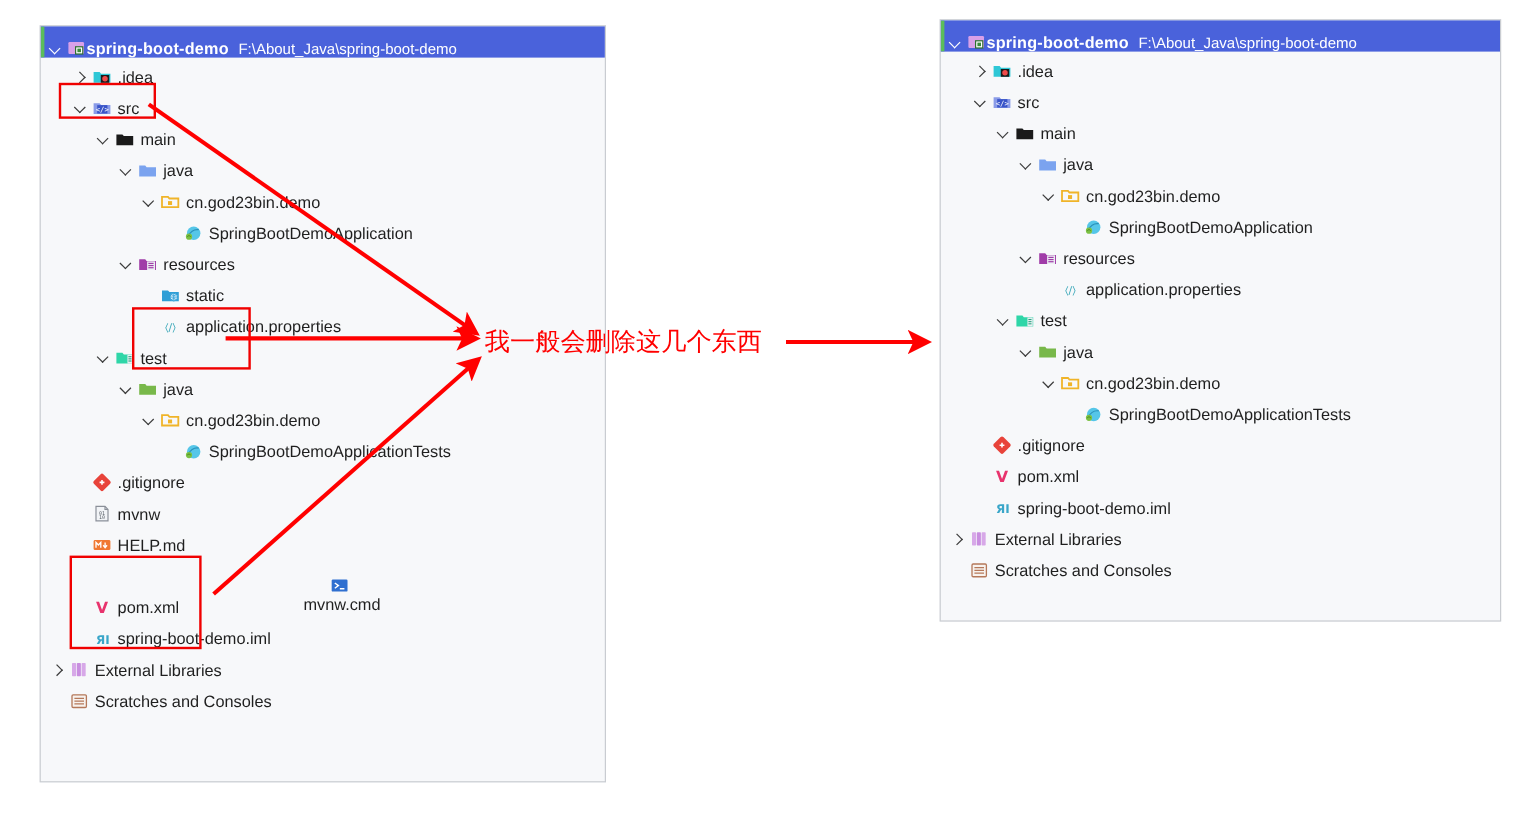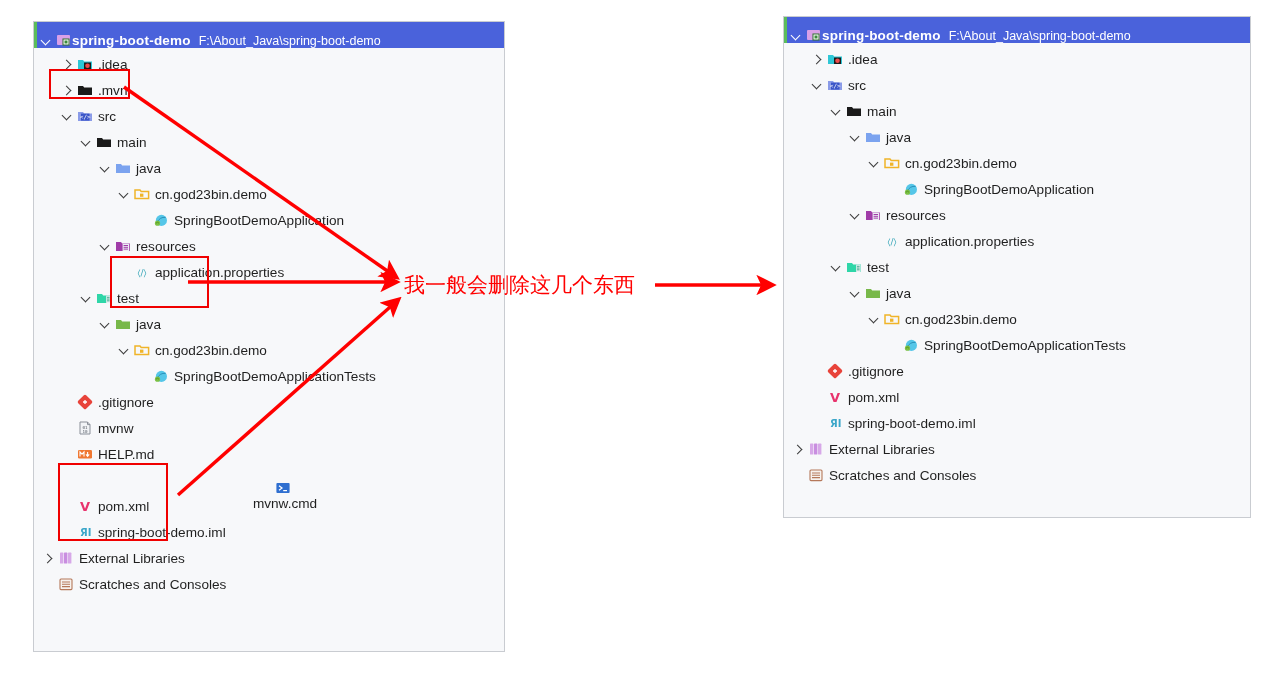--- a/index.html
+++ b/index.html
@@ -134,29 +134,20 @@
           <span class="ico">
             <svg width="16" height="16" viewBox="0 0 16 16">
               <path d="M1 4 L6 4 L7.2 5.4 L15 5.4 L15 13 L1 13 Z" fill="#2ec7d6"></path>
               <rect x="7" y="6.5" width="7" height="6.5" fill="#1b1b1b"></rect>
               <circle cx="10.5" cy="9.7" r="2.3" fill="#ef4b4b"></circle>
             </svg>
           </span>
           <span class="label">.idea</span>
         </div>
         <div class="row" style="padding-left: 27px;">
-          <span class="chev right"></span>
-          <span class="ico">
-            <svg width="16" height="16" viewBox="0 0 16 16">
-              <path d="M1 4 L6 4 L7.2 5.4 L15 5.4 L15 13 L1 13 Z" fill="#1a1a1a"></path>
-            </svg>
-          </span>
-          <span class="label">.mvn</span>
-        </div>
-        <div class="row" style="padding-left: 27px;">
           <span class="chev down"></span>
           <span class="ico">
             <svg width="16" height="16" viewBox="0 0 16 16">
               <path d="M1 4 L6 4 L7.2 5.4 L15 5.4 L15 13 L1 13 Z" fill="#8a9be8"></path>
               <rect x="4" y="5.6" width="8.5" height="7" fill="#3a55c8"></rect>
               <text x="8.2" y="11.2" font-size="6" fill="#ffffff" text-anchor="middle" font-family="DejaVu Sans Mono, monospace">&lt;/&gt;</text>
             </svg>
           </span>
           <span class="label">src</span>
         </div>
@@ -205,20 +196,31 @@
           <span class="ico">
             <svg width="16" height="16" viewBox="0 0 16 16">
               <path d="M1 4 L6 4 L7.2 5.4 L15 5.4 L15 13 L1 13 Z" fill="#a03ca8"></path>
               <rect x="7.6" y="5.8" width="6.6" height="7.2" fill="#eceff3"></rect>
               <rect x="8.6" y="7" width="4.4" height="1" fill="#a03ca8"></rect>
               <rect x="8.6" y="8.8" width="4.4" height="1" fill="#a03ca8"></rect>
               <rect x="8.6" y="10.6" width="4.4" height="1" fill="#a03ca8"></rect>
             </svg>
           </span>
           <span class="label">resources</span>
+        </div>
+        <div class="row" style="padding-left: 84px;">
+          <span class="chev none"></span>
+          <span class="ico">
+            <svg width="16" height="16" viewBox="0 0 16 16">
+              <path d="M1 4 L6 4 L7.2 5.4 L15 5.4 L15 13 L1 13 Z" fill="#2e9ed6"></path>
+              <circle cx="10.8" cy="9.6" r="3.2" fill="#dff1fb" stroke="#2e9ed6" stroke-width="0.8"></circle>
+              <path d="M7.6 9.6 H14 M10.8 6.4 V12.8 M8.4 7.4 Q10.8 9.6 13.2 7.4 M8.4 11.8 Q10.8 9.6 13.2 11.8" stroke="#2e9ed6" stroke-width="0.7" fill="none"></path>
+            </svg>
+          </span>
+          <span class="label">static</span>
         </div>
         <div class="row" style="padding-left: 84px;">
           <span class="chev none"></span>
           <span class="ico">
             <svg width="16" height="16" viewBox="0 0 16 16">
               <text x="8" y="11.6" font-size="9" fill="#39a7b8" text-anchor="middle" font-family="DejaVu Sans, sans-serif">〈/〉</text>
             </svg>
           </span>
           <span class="label">application.properties</span>
         </div>

